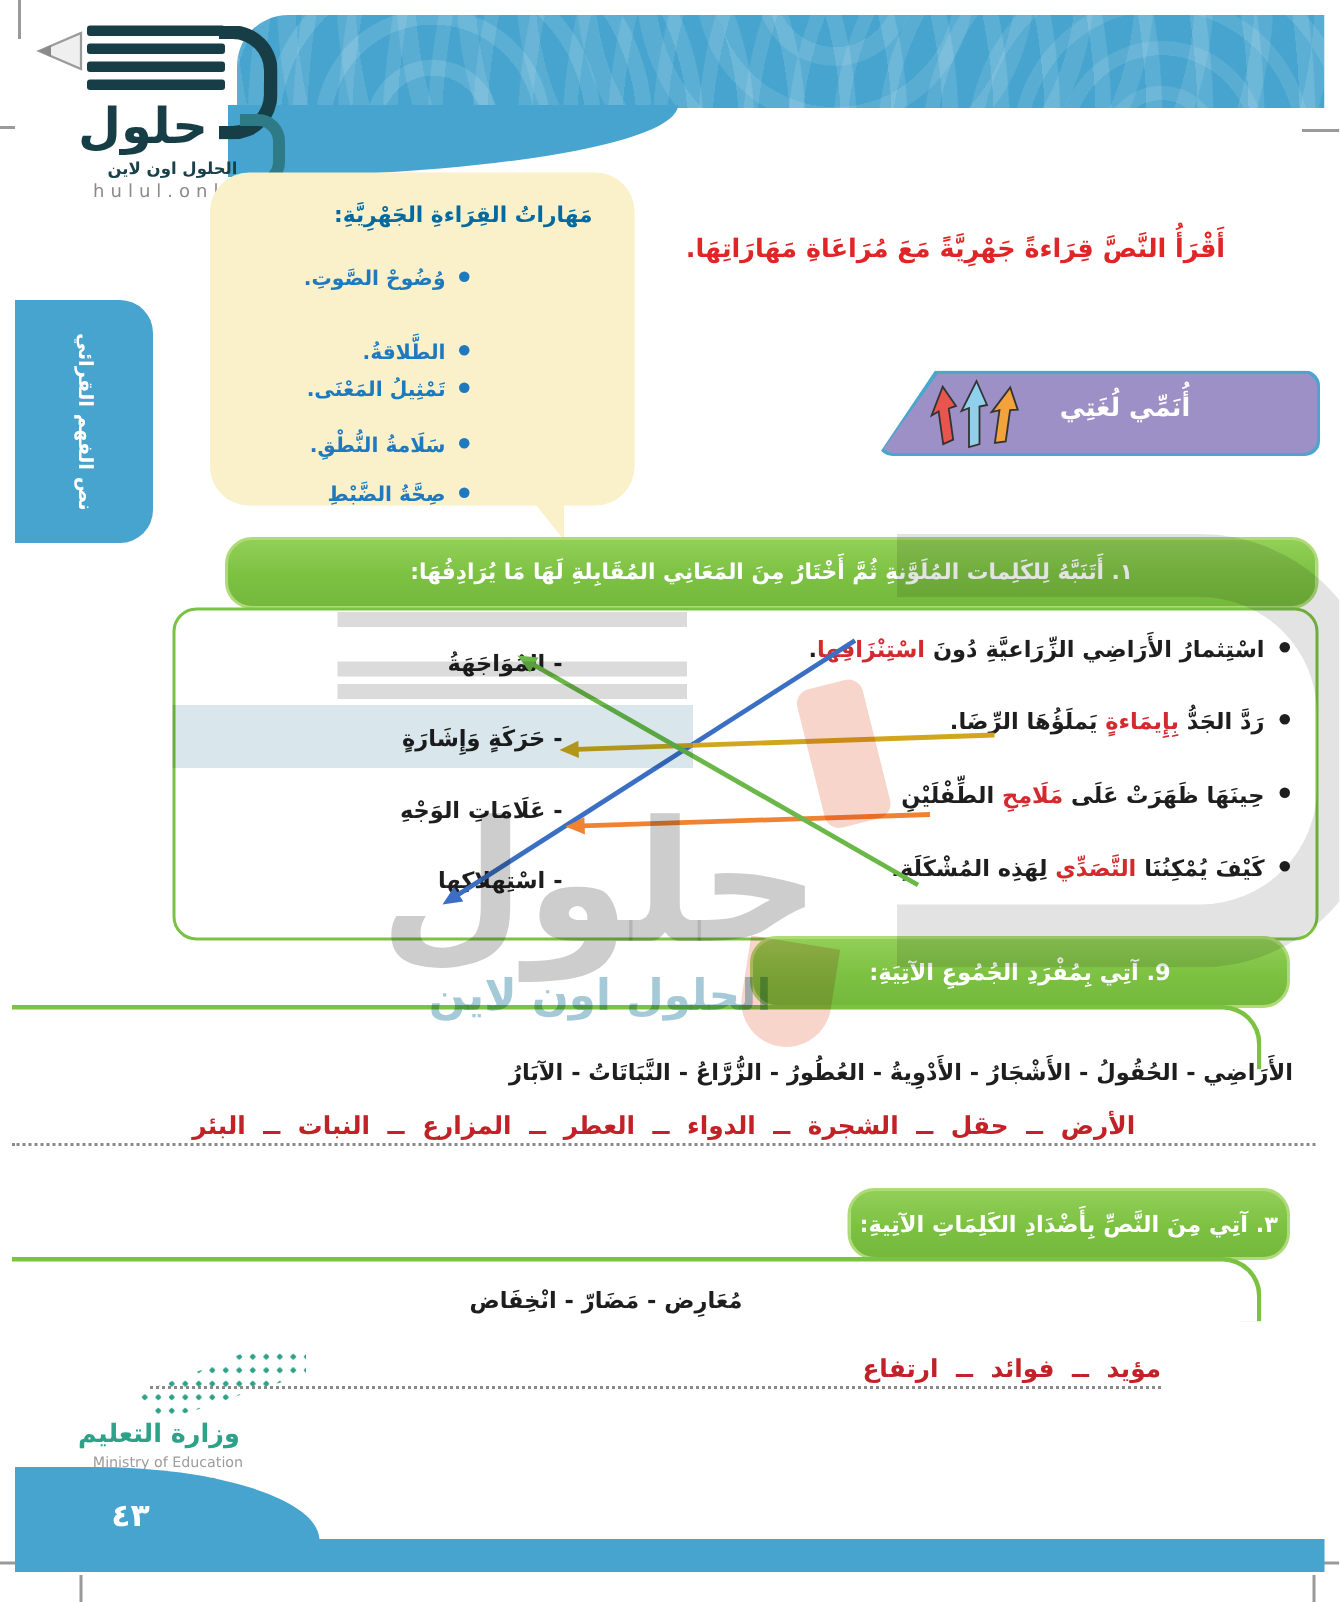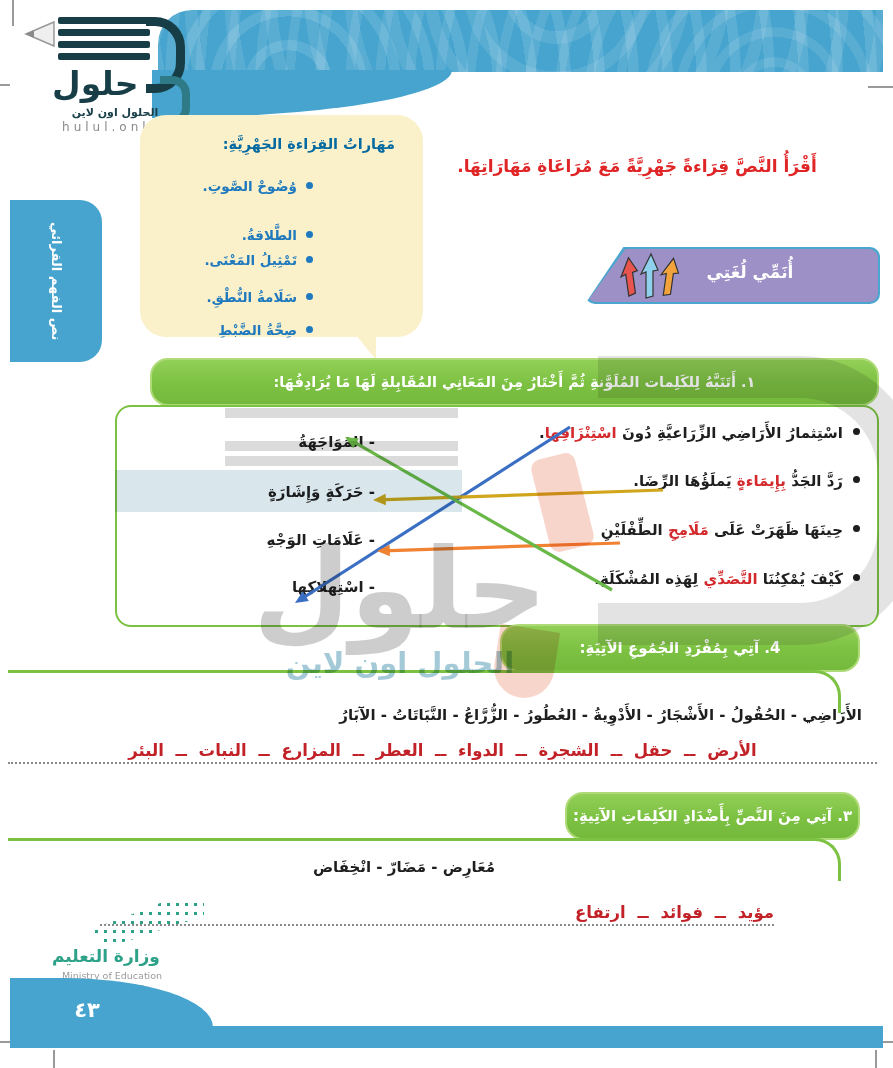--- a/index.html
+++ b/index.html
@@ -213,21 +213,21 @@
       <line x1="455" y1="22" x2="185.05362840396907" y2="194.7656778214598" stroke="#3a6fc4" stroke-width="3.2"></line>
       <polygon points="180,198 187.68969489691696,186.30091489079896 193.84422872227375,195.91737399291895" fill="#3a6fc4"></polygon>
       <line x1="548" y1="85" x2="263.99643599612153" y2="94.79322634496133" stroke="#d1a61c" stroke-width="3.2"></line>
       <polygon points="258,95 270.57891896354295,88.85420487580168 270.9723848534199,100.26471568223408" fill="#d1a61c"></polygon>
       <line x1="505" y1="138" x2="267.99675110387875" y2="145.80257609534556" stroke="#f08232" stroke-width="3.2"></line>
       <polygon points="262,146 274.5884860498848,139.87382509457527 274.96416046698266,151.28493551392293" fill="#f08232"></polygon>
       <line x1="497" y1="185" x2="235.2058554899139" y2="34.983130673995596" stroke="#69b848" stroke-width="3.2"></line>
       <polygon points="230,32 243.9295608383606,33.4026171432043 238.25301483426034,43.30874644447734" fill="#69b848"></polygon>
     </svg>
 
-  <div class="abs gbanner gb2">4. آتِي بِمُفْرَدِ الجُمُوعِ الآتِيَةِ:</div>
+  <div class="abs gbanner gb2">9. آتِي بِمُفْرَدِ الجُمُوعِ الآتِيَةِ:</div>
   <div class="abs rule r2"></div>
   <div class="abs plurals">الأَرَاضِي - الحُقُولُ - الأَشْجَارُ - الأَدْوِيةُ - العُطُورُ - الزُّرَّاعُ - النَّبَاتَاتُ - الآبَارُ</div>
   <div class="abs answer-line a2">
     <span class="answer-text">الأرض ــ حقل ــ الشجرة ــ الدواء ــ العطر ــ المزارع ــ النبات ــ البئر</span>
   </div>
 
   <div class="abs gbanner gb3">٣. آتِي مِنَ النَّصِّ بِأَضْدَادِ الكَلِمَاتِ الآتِيةِ:</div>
   <div class="abs rule r3"></div>
   <div class="abs words3">مُعَارِض - مَضَارّ - انْخِفَاض</div>
   <div class="abs answer-line a3">

